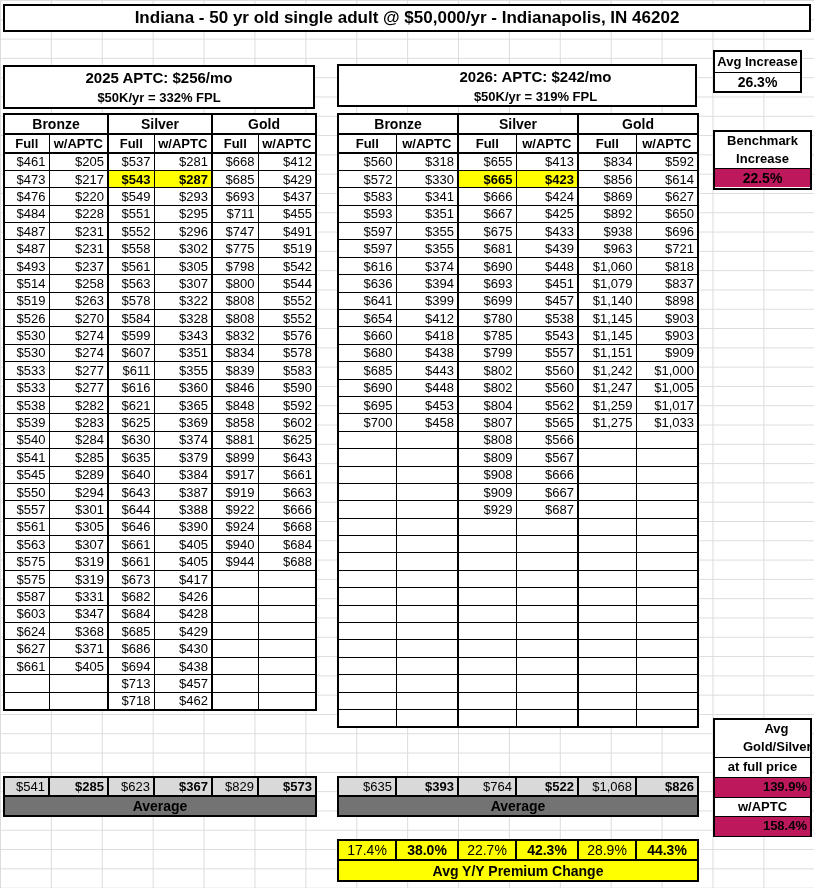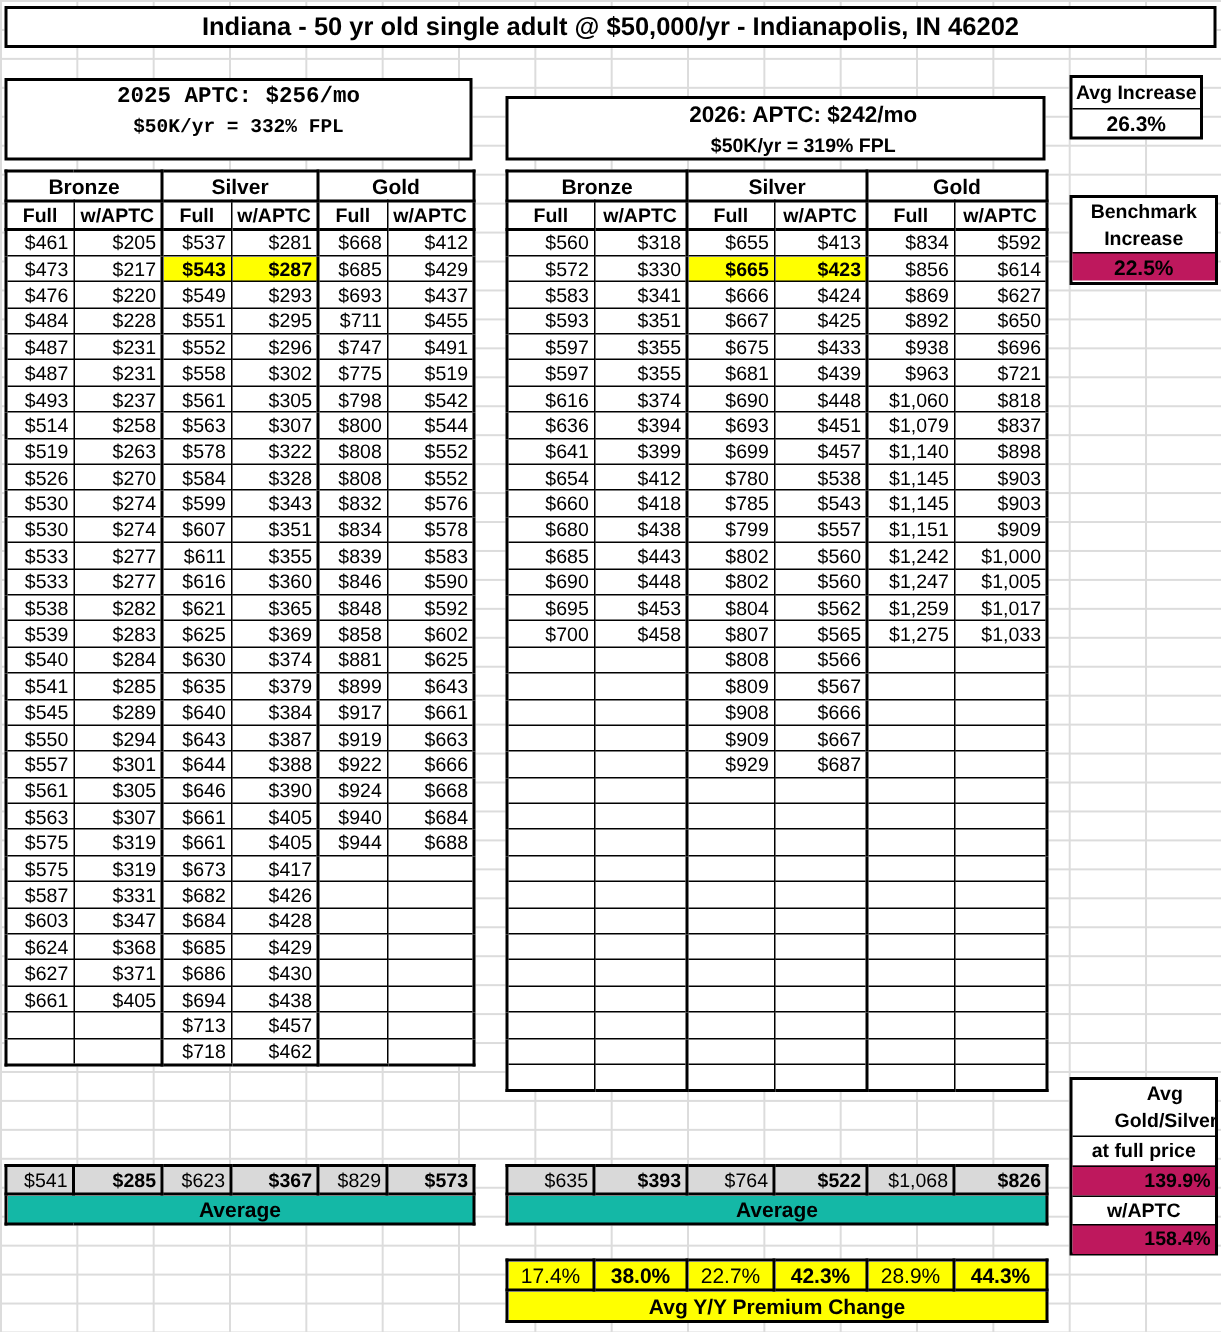--- a/index.html
+++ b/index.html
@@ -17,21 +17,21 @@
     background-size:50.9px 19.3px;
   }
   .abs{position:absolute;box-sizing:border-box;background:#fff;}
   
   #title-bar{
     left:3px;top:4px;width:808px;height:28px;border:2px solid #000;
     font-weight:bold;font-size:17px;text-align:center;line-height:24px;
   }
   
   .aptc-box{border:2px solid #000;text-align:center;}
-  #aptc-2025{left:3px;top:52px;width:312px;height:55px;font-family:Liberation Mono, monospace;}
+  #aptc-2025{left:3px;top:65px;width:312px;height:44px;}
   #aptc-2026{left:337px;top:64px;width:360px;height:43px;padding-left:37px;}
   .aptc-line1{font-weight:bold;font-size:15px;line-height:22px;}
   .aptc-line2{font-weight:bold;font-size:13px;line-height:17px;}
   
   .side-box{border:2px solid #000;text-align:center;font-weight:bold;font-size:13px;}
   #avg-increase{left:713px;top:50px;width:89px;height:43px;}
   #avg-increase .side-label{line-height:20px;}
   #avg-increase .side-value{border-top:1px solid #000;line-height:19px;font-size:14px;}
   #benchmark{left:713px;top:130px;width:99px;height:60px;}
   #benchmark .side-label{line-height:18px;}
@@ -51,21 +51,21 @@
   td.cell{border:1px solid #000;height:17.4px;font-size:13px;text-align:right;padding:0 3px 0 0;}
   .bL{border-left:2px solid #000 !important;}
   .bR{border-right:2px solid #000 !important;}
   .bB{border-bottom:2px solid #000 !important;}
   .hl{background:#ffff00;font-weight:bold;}
   
   #left-avg{left:3px;top:776px;}
   #right-avg{left:337px;top:776px;}
   #yoy-block{left:337px;top:839px;}
   td.avg-cell{border:2px solid #000;background:#d9d9d9;height:19px;font-size:13px;text-align:right;padding:0 3px 0 0;}
-  td.avg-label{border:2px solid #000;background:#14b8a6;height:19px;font-size:14px;font-weight:bold;text-align:center;}
+  td.avg-label{border:2px solid #000;background:#737373;height:19px;font-size:14px;font-weight:bold;text-align:center;}
   td.yoy-cell{border:2px solid #000;background:#ffff00;height:20px;font-size:14px;text-align:center;}
   td.yoy-label{border:2px solid #000;background:#ffff00;height:21px;font-size:14px;font-weight:bold;text-align:center;}
   .bold{font-weight:bold;}
 </style>
 </head>
 <body>
 
 <div id="sheet"></div>
 
 <div id="title-bar" class="abs">Indiana - 50 yr old single adult @ $50,000/yr - Indianapolis, IN 46202</div>

